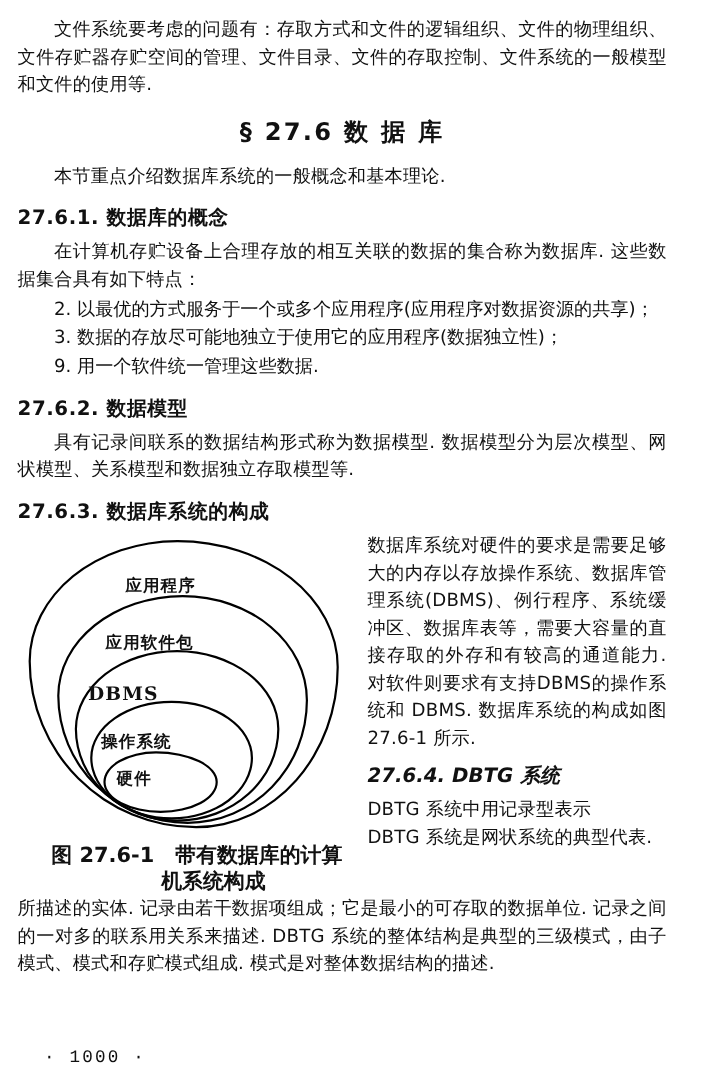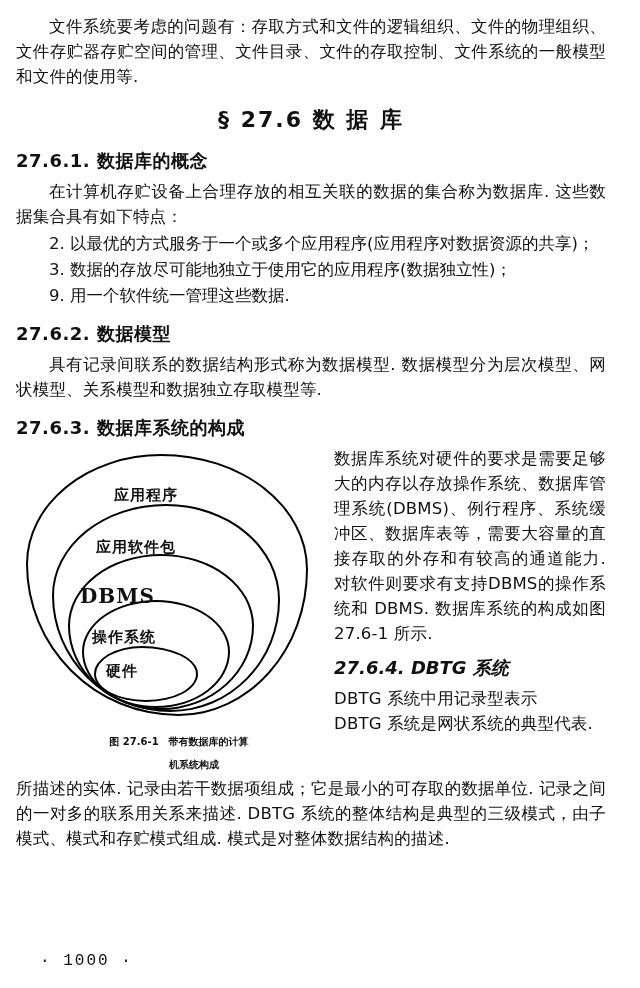--- a/index.html
+++ b/index.html
@@ -99,26 +99,26 @@
   }
   .onion .lbl {
     position: absolute;
     font-size: 15px;
     font-weight: bold;
     white-space: nowrap;
     letter-spacing: 1px;
   }
   .onion .lb1 { left: 92px;  top: 36px; }
   .onion .lb2 { left: 74px;  top: 88px; }
-  .onion .lb3 { left: 58px;  top: 134px; font-family: "DejaVu Serif", serif; font-size: 20px; }
+  .onion .lb3 { left: 58px;  top: 134px; font-family: "DejaVu Serif", serif; font-size: 17px; }
   .onion .lb4 { left: 70px;  top: 178px; font-family: Liberation Serif, serif; }
   .onion .lb5 { left: 84px;  top: 212px; }
   .fig-caption {
     margin-top: 10px;
-    font-size: 10px;
+    font-size: 19px;
     font-weight: bold;
     line-height: 23px;
     text-align: center;
     padding-left: 14px;
   }
   .fig-caption .cap-line2 {
     display: block;
     padding-left: 30px;
   }
   .wrap-text p {
@@ -151,20 +151,21 @@
 
 <div class="page">
 
   <p class="body-text indent2">文件系统要考虑的问题有：存取方式和文件的逻辑组织、文件的物理组织、文件存贮器存贮空间的管理、文件目录、文件的存取控制、文件系统的一般模型和文件的使用等.</p>
 
   <h2 class="section-title">
     <span>§ 27.6</span>
     <span>数 据 库</span>
   </h2>
 
+  <p class="body-text indent2">本节重点介绍数据库系统的一般概念和基本理论.</p>
 
   <h3 class="sub-title">27.6.1. 数据库的概念</h3>
   <p class="body-text indent2">在计算机存贮设备上合理存放的相互关联的数据的集合称为数据库. 这些数据集合具有如下特点：</p>
   <ul class="num-list">
     <li>2. 以最优的方式服务于一个或多个应用程序(应用程序对数据资源的共享)；</li>
     <li>3. 数据的存放尽可能地独立于使用它的应用程序(数据独立性)；</li>
     <li>9. 用一个软件统一管理这些数据.</li>
   </ul>
 
   <h3 class="sub-title">27.6.2. 数据模型</h3>

